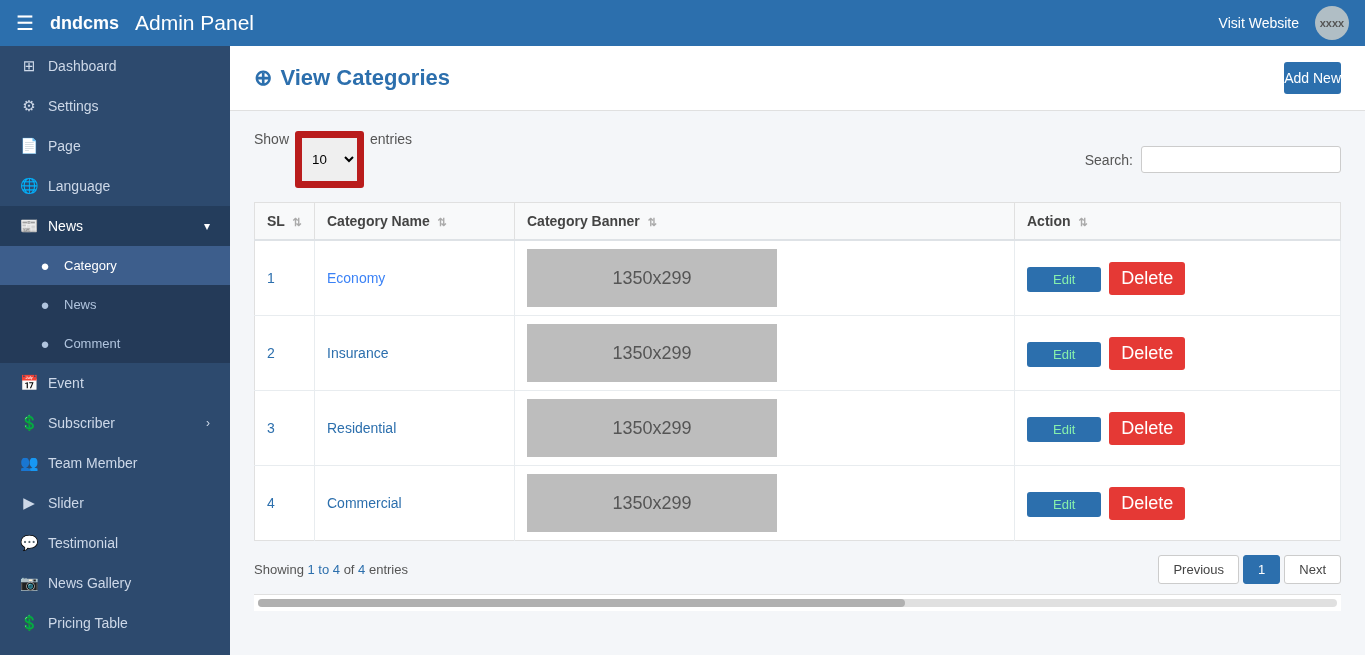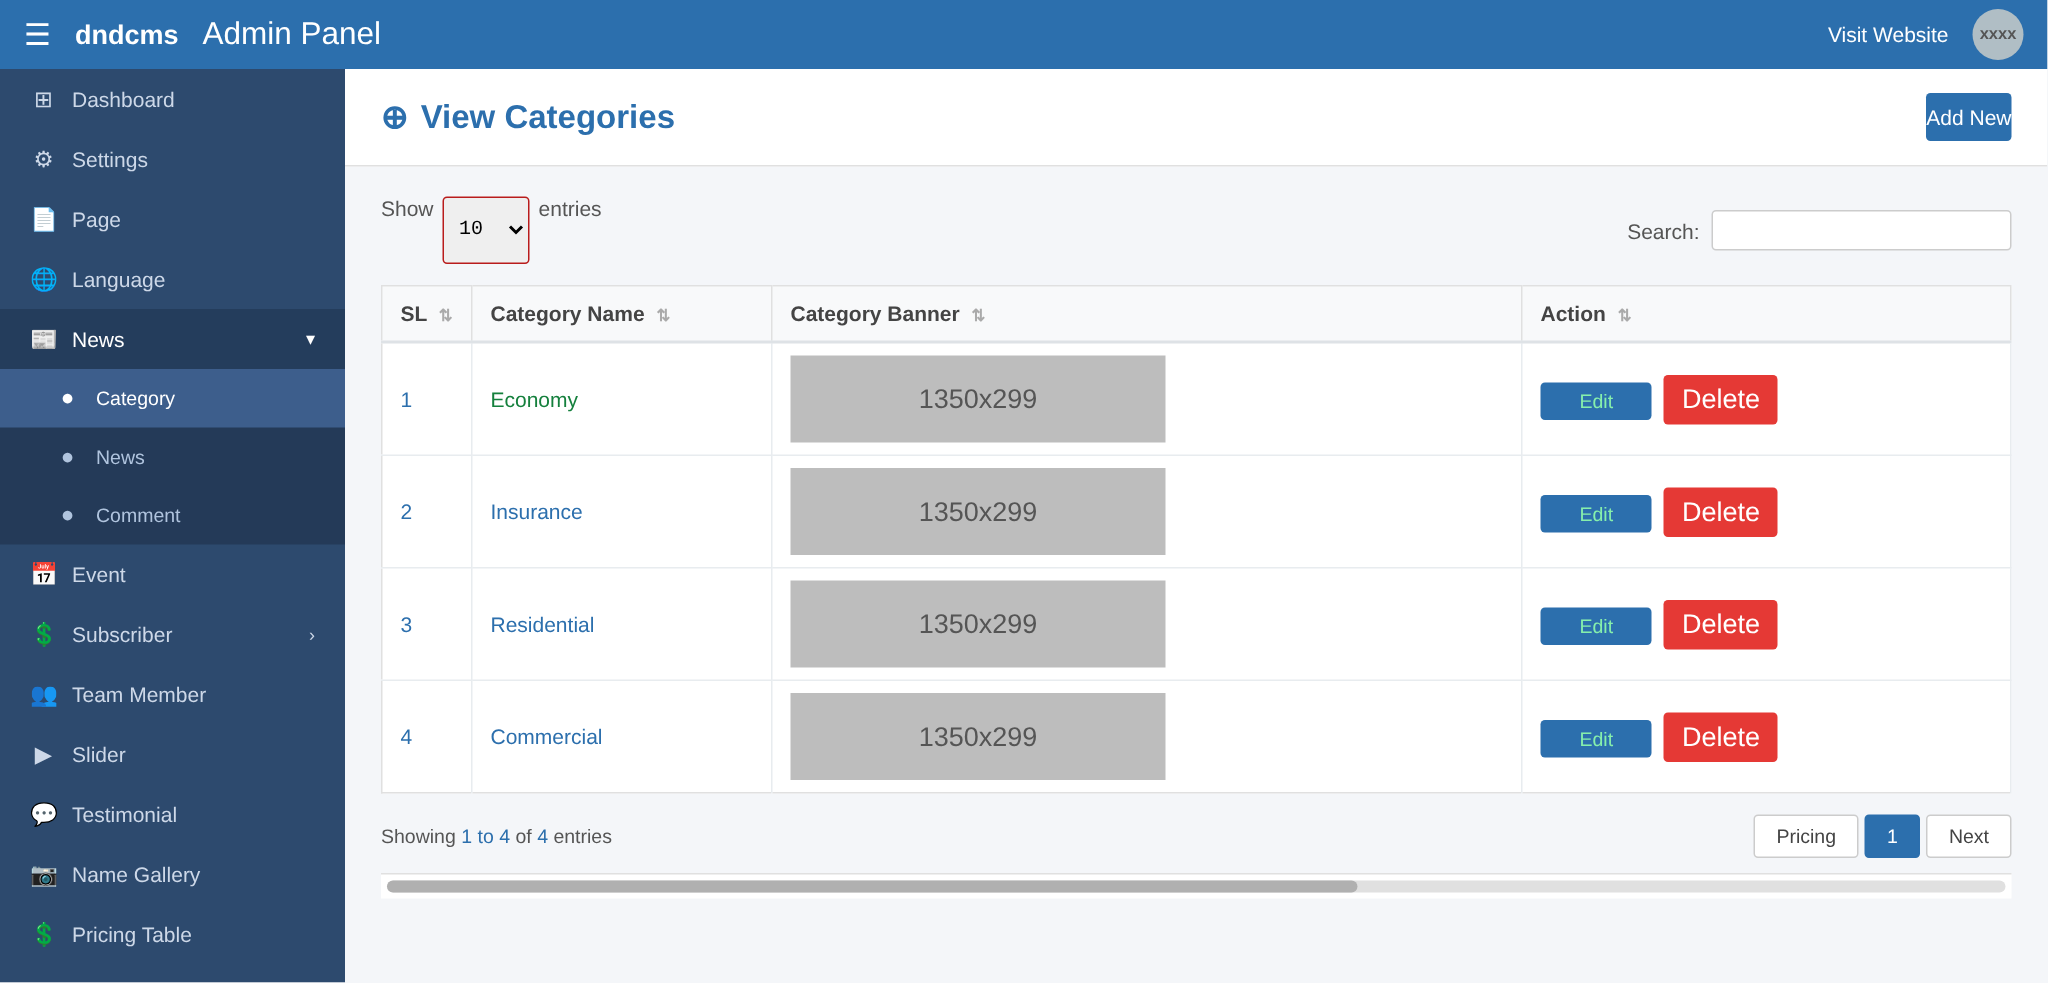--- a/index.html
+++ b/index.html
@@ -86,21 +86,21 @@
     }
 
     .content-area { padding: 20px 24px; }
 
     .table-controls {
       display: flex; align-items: center; justify-content: space-between;
       margin-bottom: 14px;
     }
     .show-entries { display: flex; align-items: flex-start; gap: 6px; color: #555; }
     .show-entries select {
-      padding: 13px 6px; border: 1px solid #b91c1c; border-radius: 3px; font-family: Liberation Mono, monospace;
+      padding: 13px 6px; border: 7px solid #b91c1c; border-radius: 3px;
     }
     .search-box { display: flex; align-items: center; gap: 8px; color: #555; }
     .search-box input {
       padding: 5px 8px; border: 1px solid #ccc; border-radius: 3px;
       width: 200px; font-size: 13px;
     }
 
     
     .data-table {
       width: 100%; border-collapse: collapse;
@@ -249,21 +249,21 @@
     <div class="sidebar-item">
       <span class="icon">▶</span>
       <span>Slider</span>
     </div>
     <div class="sidebar-item">
       <span class="icon">💬</span>
       <span>Testimonial</span>
     </div>
     <div class="sidebar-item">
       <span class="icon">📷</span>
-      <span>Name Gallery</span>
+      <span>News Gallery</span>
     </div>
     <div class="sidebar-item">
       <span class="icon">💲</span>
       <span>Pricing Table</span>
     </div>
   </aside>
 
   <main class="main">
 
     <div class="page-header">
@@ -310,21 +310,21 @@
             </th>
             <th>
               <span>Action</span>
               <span class="sort-icon">⇅</span>
             </th>
           </tr>
         </thead>
         <tbody id="table-body">
         <tr>
     <td style="color:#2c6fad;width:60px;">1</td>
-    <td style="color:#15803d;width:200px;">Economy</td>
+    <td style="color:#3b82f6;width:200px;">Economy</td>
     <td style="color:#444;width:500px;">
       <div class="banner-placeholder">1350x299</div>
     </td>
     <td>
       <button class="btn-edit">Edit</button>
       <button class="btn-delete">Delete</button>
     </td>
   </tr>
             <tr>
     <td style="color:#2c6fad;width:60px;">2</td>
@@ -360,21 +360,21 @@
     </td>
   </tr>
           </tbody>
       </table>
 
       <div class="table-footer">
         <span class="showing-text">
           Showing <span style="color:#2c6fad;">1 to 4</span> of <span style="color:#2c6fad;">4</span> entries
         </span>
         <div class="pagination">
-          <button class="page-btn">Pricing</button>
+          <button class="page-btn">Previous</button>
           <button class="page-btn active">1</button>
           <button class="page-btn">Next</button>
         </div>
       </div>
 
       <div class="scroll-bar-container">
         <div class="scroll-bar-track">
           <div class="scroll-bar-thumb"></div>
         </div>
       </div>

